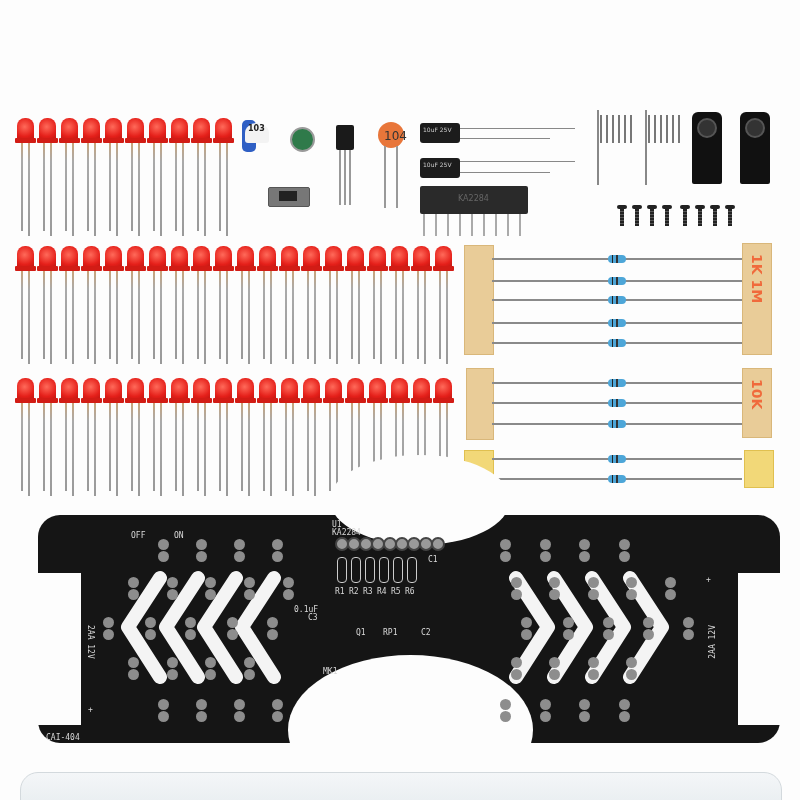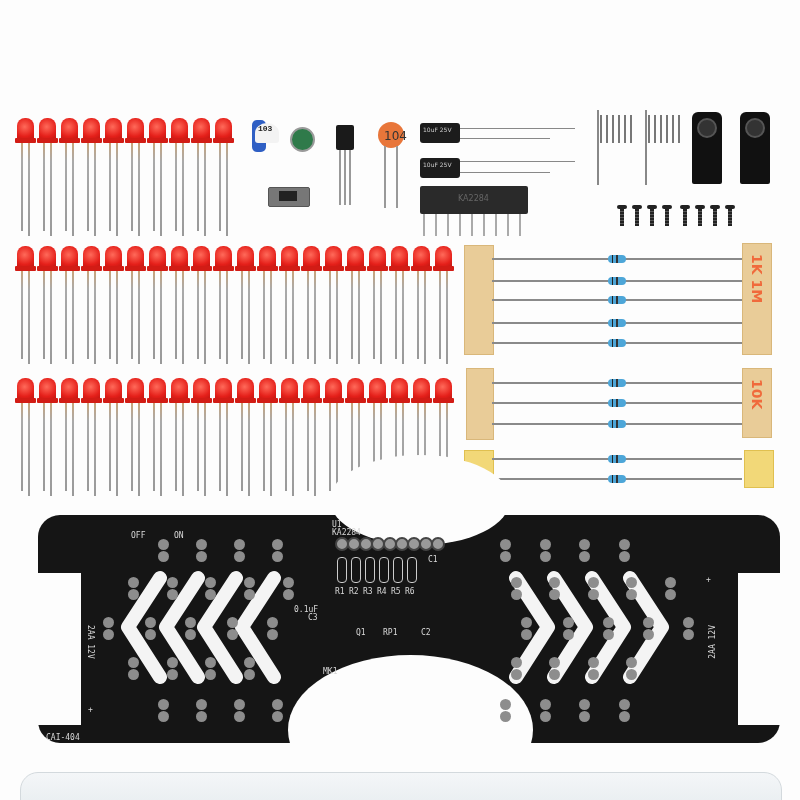--- a/index.html
+++ b/index.html
@@ -331,21 +331,21 @@
       <div class="leg2"></div>
     </div>
     <div class="led">
       <div class="dome"></div>
       <div class="rim"></div>
       <div class="leg1"></div>
       <div class="leg2"></div>
     </div>
   </div>
 
-<div class="abs" style="left:252px;top:120px;width:14px;height:32px;background:#2f5fc4;border-radius:5px;font-family:Liberation Mono, monospace;">
+<div class="abs" style="left:242px;top:120px;width:14px;height:32px;background:#2f5fc4;border-radius:5px;">
   <div class="abs" style="left:3px;top:3px;width:24px;height:20px;background:#f3f3f3;border-radius:50% 50% 3px 3px;"></div>
   <div class="abs" style="left:6px;top:4px;font-size:8px;color:#222;font-weight:bold;">103</div>
 </div>
 <div class="abs" style="left:290px;top:127px;width:25px;height:25px;background:#2f7a4a;border-radius:50%;border:2px solid #9a9a9a;box-sizing:border-box;"></div>
 <div class="abs" style="left:336px;top:125px;width:18px;height:25px;background:#1a1a1a;border-radius:2px;">
   <div class="abs" style="left:3px;top:25px;width:2px;height:55px;background:#999;"></div>
   <div class="abs" style="left:8px;top:25px;width:2px;height:55px;background:#999;"></div>
   <div class="abs" style="left:13px;top:25px;width:2px;height:55px;background:#999;"></div>
 </div>
 <div class="abs" style="left:378px;top:122px;width:26px;height:26px;background:#e8763a;border-radius:50%;">

